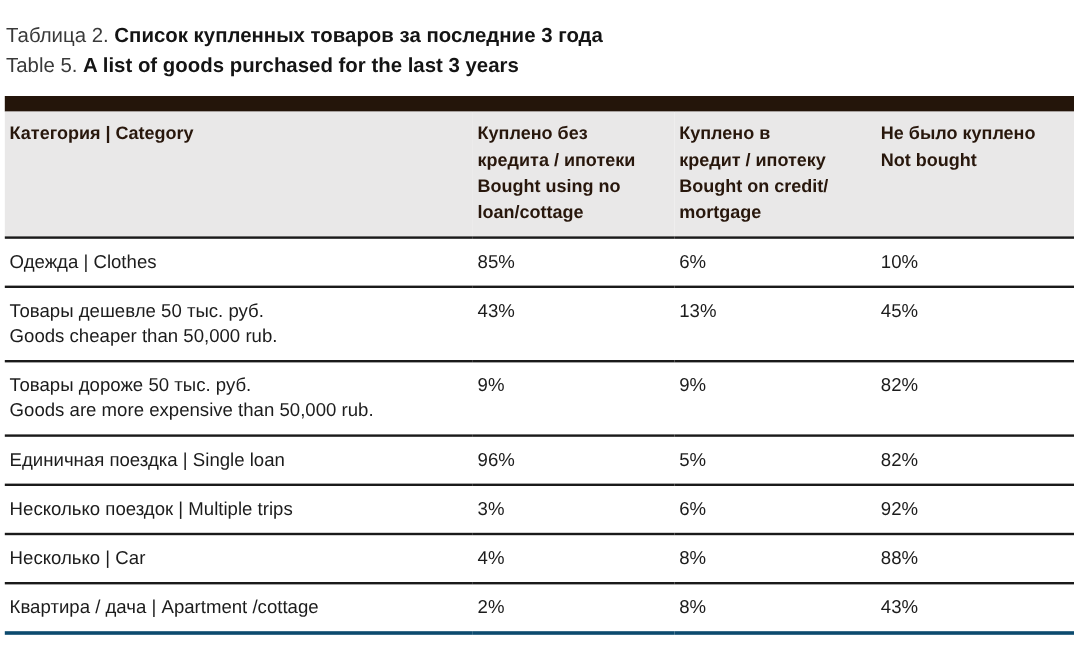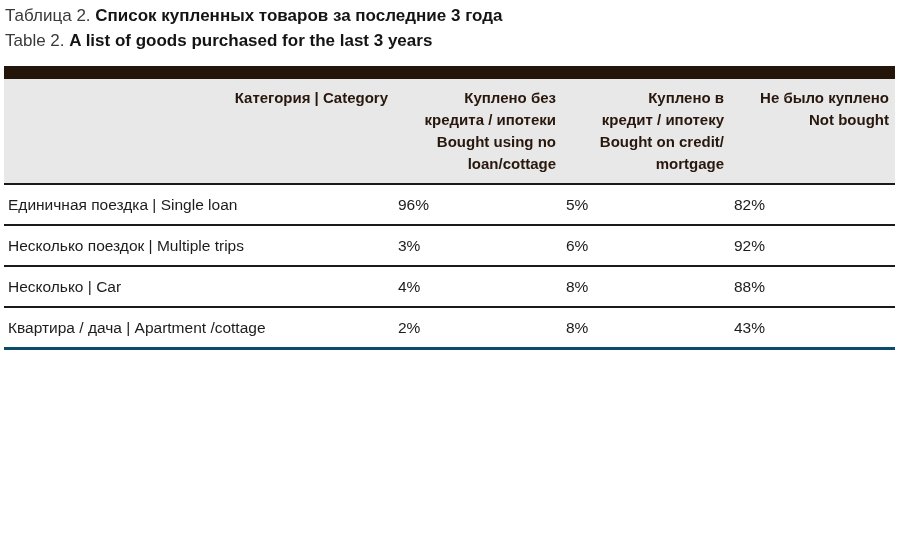--- a/index.html
+++ b/index.html
@@ -5,21 +5,21 @@
   html, body {
     margin: 0;
     padding: 0;
     background: #ffffff;
     font-family: "Liberation Sans", sans-serif;
   }
   .page {
     width: 899px;
     height: 560px;
     box-sizing: border-box;
-    padding: 3px 4px 0 4px;
+    padding: 17px 4px 0 4px;
     overflow: hidden;
     background: #ffffff;
   }
   .title-block {
     margin: 0 0 13px 1px;
   }
   .title-line {
     font-size: 17px;
     line-height: 25px;
     color: #3a3a3a;
@@ -38,21 +38,21 @@
   col.c2 { width: 168px; }
   col.c3 { width: 168px; }
   col.c4 { width: 165px; }
   tr.bar-row td {
     height: 13px;
     padding: 0;
     background: #24150a;
   }
   thead th {
     background: #e9e8e8;
-    text-align: right;
+    text-align: left;
     vertical-align: top;
     font-size: 15px;
     line-height: 22px;
     font-weight: bold;
     color: #28170c;
     padding: 8px 6px 8px 4px;
     white-space: pre-line;
   }
   tbody td {
     border-top: 2px solid #1a1a1a;
@@ -67,21 +67,21 @@
     border-bottom: 3px solid #0c4a6e;
   }
 </style>
 </head>
 <body>
 
 <div class="page">
 
   <div class="title-block">
     <div class="title-line"><span>Таблица 2. </span><span class="strong">Список купленных товаров за последние 3 года</span></div>
-    <div class="title-line"><span>Table 2. </span><span class="strong">A list of goods purchased for the last 3 years</span></div>
+    <div class="title-line"><span>Table 5. </span><span class="strong">A list of goods purchased for the last 3 years</span></div>
   </div>
 
   <table class="goods">
     <colgroup>
       <col class="c1">
         <col class="c2">
         <col class="c3">
         <col class="c4">
     </colgroup>
     <thead>
@@ -96,20 +96,40 @@
 loan/cottage</th>
         <th>Куплено в
 кредит / ипотеку
 Bought on credit/
 mortgage</th>
         <th>Не было куплено
 Not bought</th>
       </tr>
     </thead>
     <tbody>
+      <tr>
+        <td>Одежда | Clothes</td>
+        <td>85%</td>
+        <td>6%</td>
+        <td>10%</td>
+      </tr>
+      <tr>
+        <td>Товары дешевле 50 тыс. руб.
+Goods cheaper than 50,000 rub.</td>
+        <td>43%</td>
+        <td>13%</td>
+        <td>45%</td>
+      </tr>
+      <tr>
+        <td>Товары дороже 50 тыс. руб.
+Goods are more expensive than 50,000 rub.</td>
+        <td>9%</td>
+        <td>9%</td>
+        <td>82%</td>
+      </tr>
       <tr>
         <td>Единичная поездка | Single loan</td>
         <td>96%</td>
         <td>5%</td>
         <td>82%</td>
       </tr>
       <tr>
         <td>Несколько поездок | Multiple trips</td>
         <td>3%</td>
         <td>6%</td>

